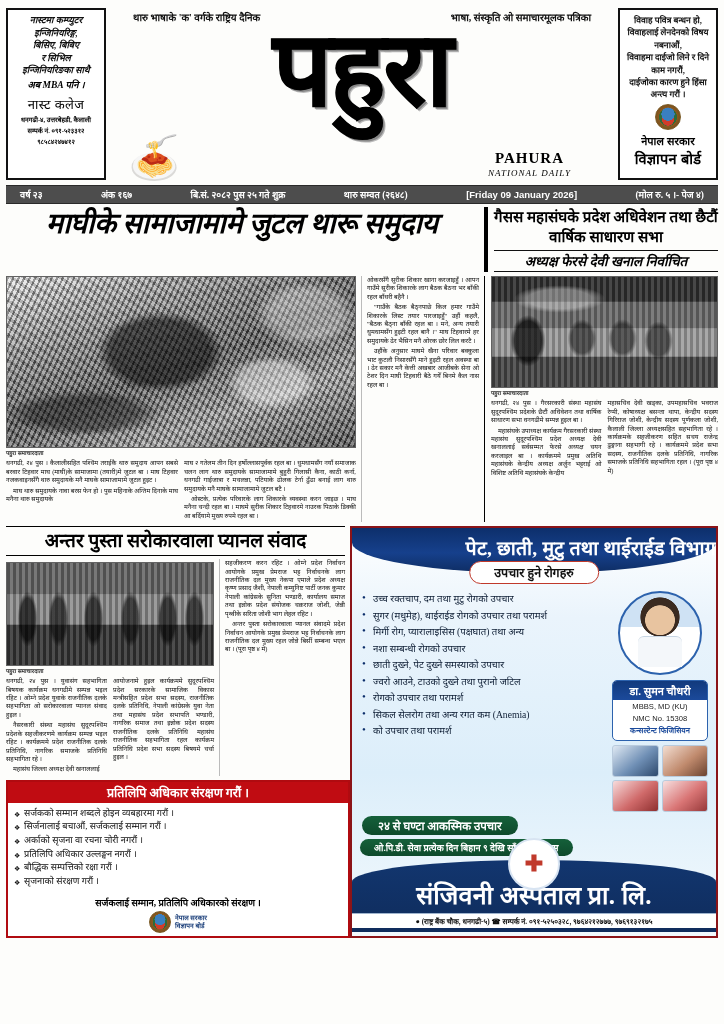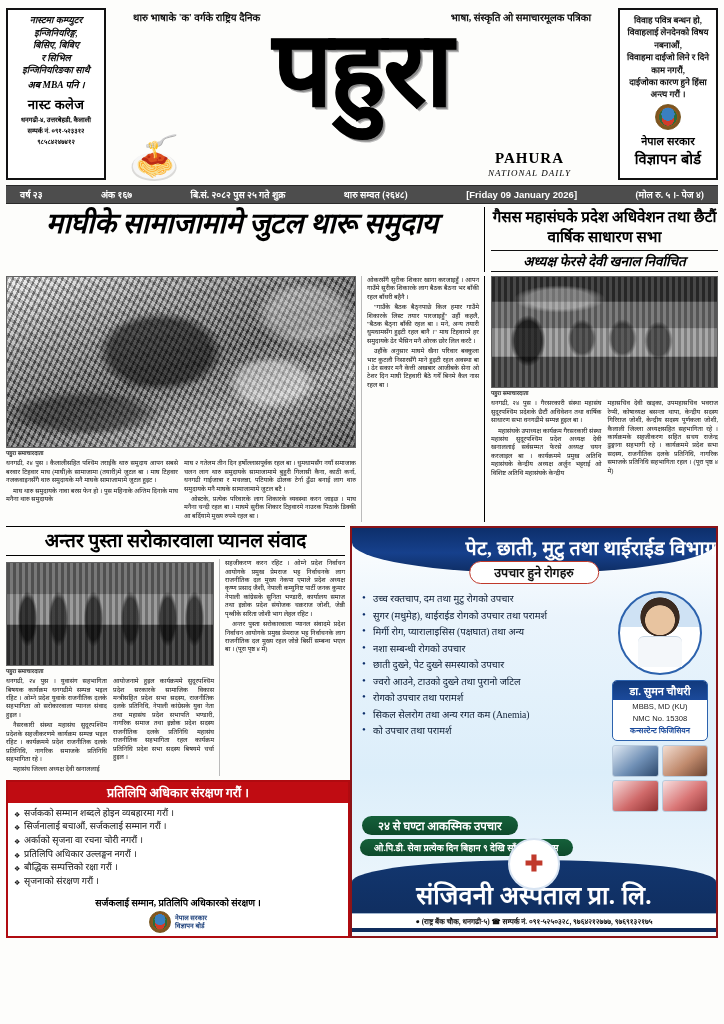--- a/index.html
+++ b/index.html
@@ -35,21 +35,21 @@
   }
   .ad-box .it {
     font-style: italic;
     font-weight: bold;
     font-size: 9.2px;
     line-height: 12.5px;
     color: #111;
   }
   .ad-box .mba { font-size: 9.5px; font-weight: bold; font-style: italic; margin-top: 1px;}
   .ad-box .name {
-    font-size: 13px; font-weight: bold; margin-top: 4px; letter-spacing: .3px;
+    font-size: 13px; font-weight: normal; margin-top: 4px; letter-spacing: .3px;
     font-family: "Liberation Sans", sans-serif;
   }
   .ad-box .small { font-size: 6.6px; line-height: 9px; margin-top: 2px; font-weight:bold; }
 
   .ad-box.right .it { font-style: normal; font-weight: bold; font-size: 8.6px; line-height: 12.4px; }
   .ad-box.right .gov { font-size: 11px; font-weight: bold; margin-top: 1px; font-family:"Liberation Sans",sans-serif;}
   .ad-box.right .board { font-size: 14.5px; font-weight: bold; letter-spacing:.2px; font-family:"Liberation Sans",sans-serif;}
 
   .emblem {
     width: 26px; height: 26px; border-radius: 50%;
@@ -111,21 +111,21 @@
     font-size: 9.3px;
     font-weight: bold;
     border-top: 1px solid #2a2a2a;
     border-bottom: 1px solid #2a2a2a;
   }
   .datestrip .eng { font-family: "Liberation Sans", sans-serif; font-size: 9.5px; }
 
   
   .headrow { display: flex; margin-top: 3px; }
   .head-left { width: 482px; padding-right: 6px; }
-  .head-right { width: 236px; border-left: 1px solid #000000; padding-left: 6px; }
+  .head-right { width: 236px; border-left: 4px solid #000000; padding-left: 6px; }
 
   .main-headline {
     font-size: 28.5px;
     font-weight: bold;
     font-style: italic;
     text-align: center;
     letter-spacing: -0.3px;
     line-height: 34px;
     color: #000;
     font-family: "Liberation Serif", serif;

